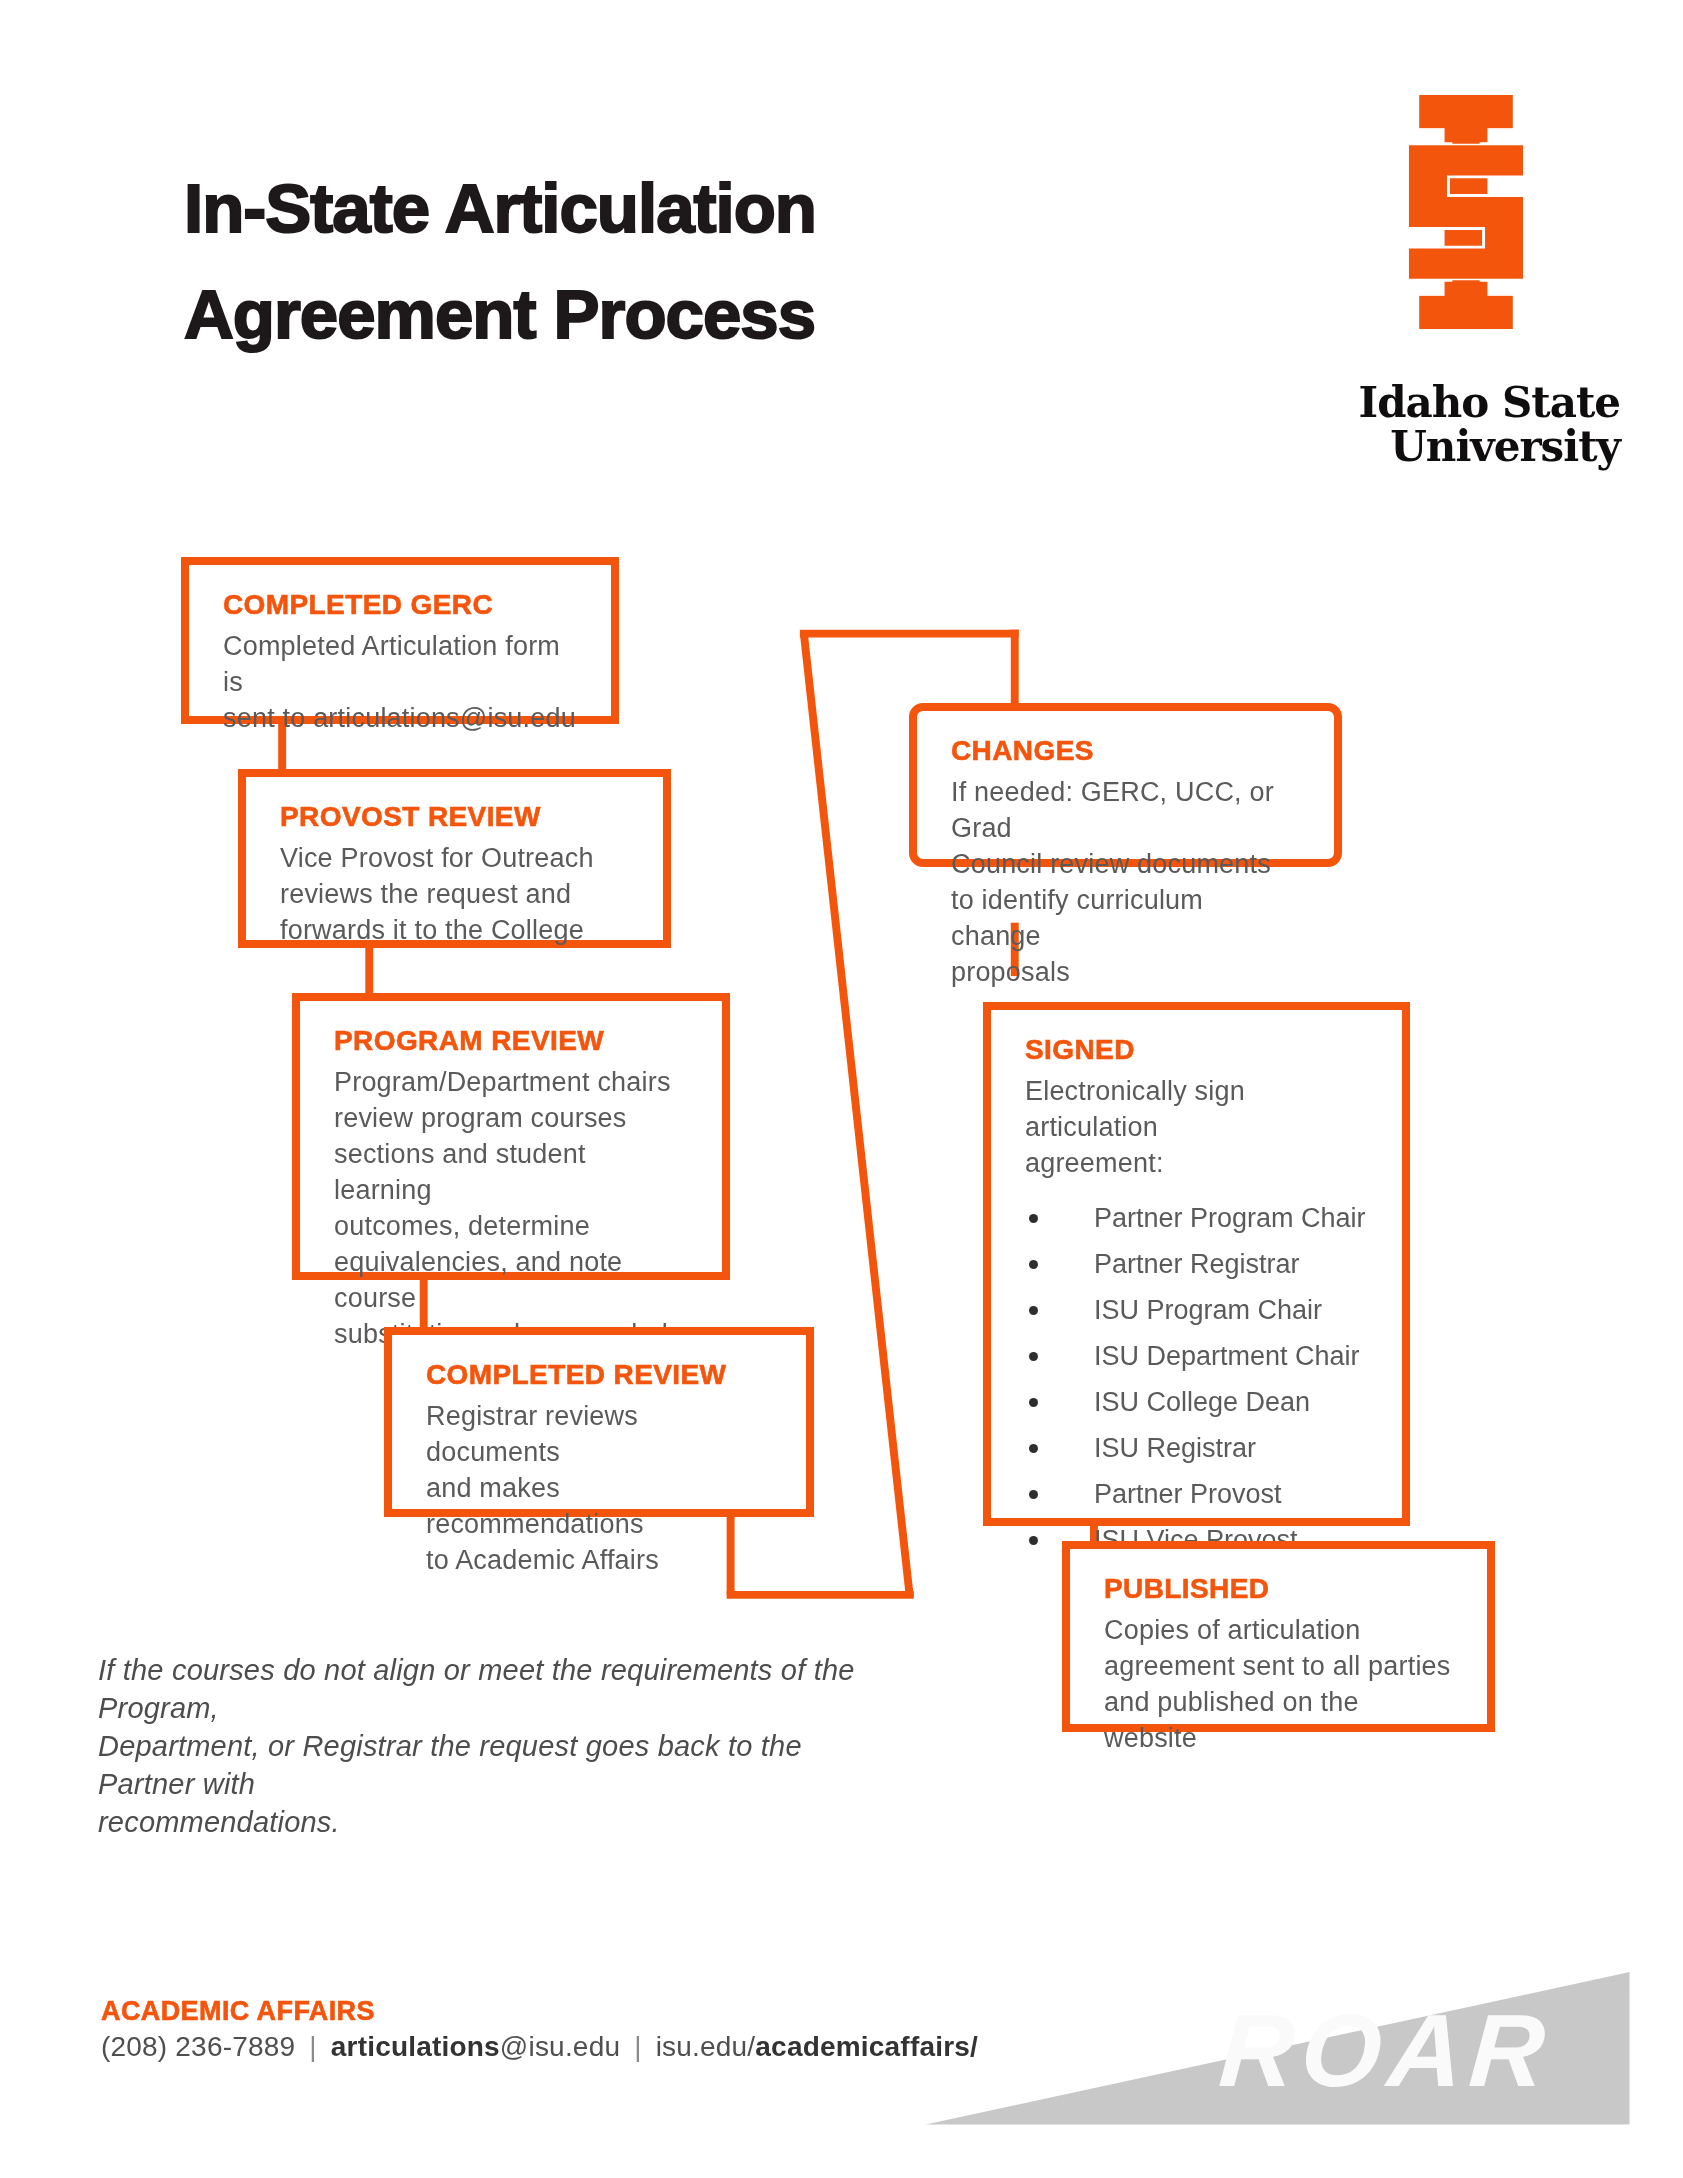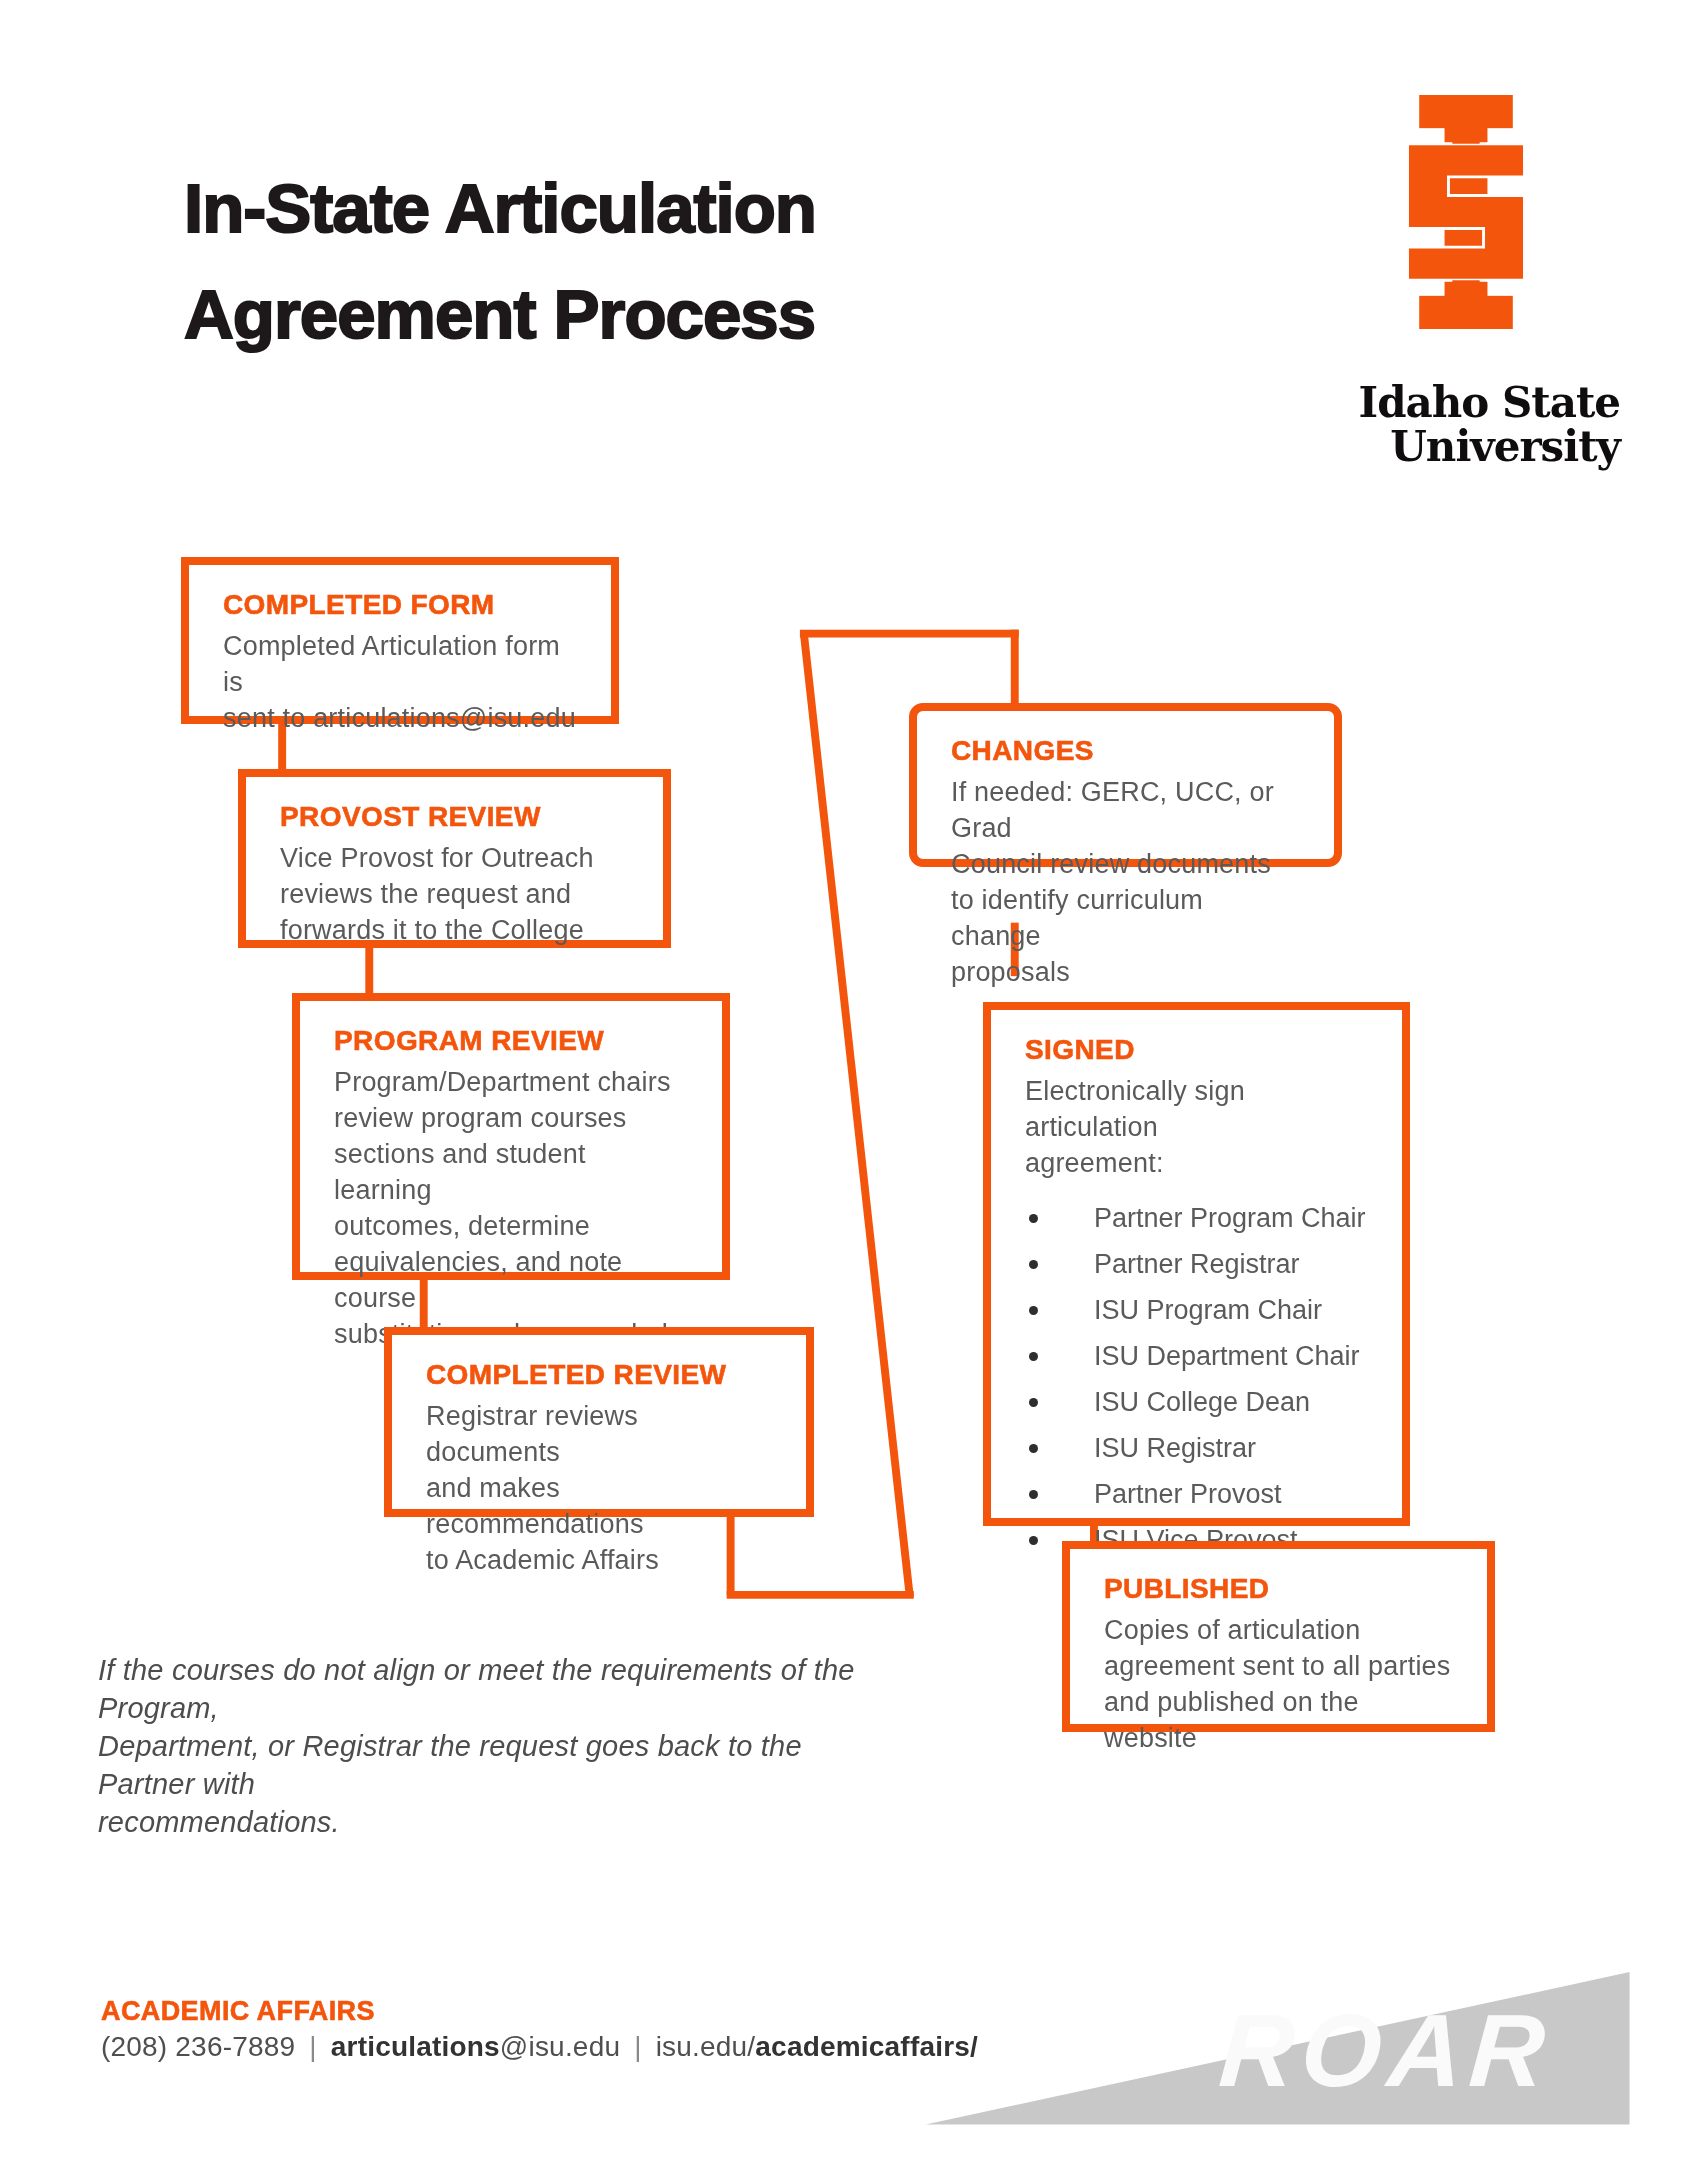--- a/index.html
+++ b/index.html
@@ -126,21 +126,21 @@
     <rect x="32" y="206" width="96" height="34" fill="#F4550D"></rect>
     <rect x="66" y="34" width="28" height="16" fill="#F4550D"></rect>
     <rect x="66" y="190" width="28" height="16" fill="#F4550D"></rect>
   </svg>
   <div class="logo-name">
     <div>Idaho State</div>
     <div>University</div>
   </div>
 
   <div id="box-completed" class="fbox">
-    <div class="fbox-heading">COMPLETED FORM</div>
+    <div class="fbox-heading">COMPLETED GERC</div>
     <div class="fbox-body">Completed Articulation form is
 sent to articulations@isu.edu</div>
   </div>
 
   <div id="box-provost" class="fbox">
     <div class="fbox-heading">PROVOST REVIEW</div>
     <div class="fbox-body">Vice Provost for Outreach
 reviews the request and
 forwards it to the College</div>
   </div>

